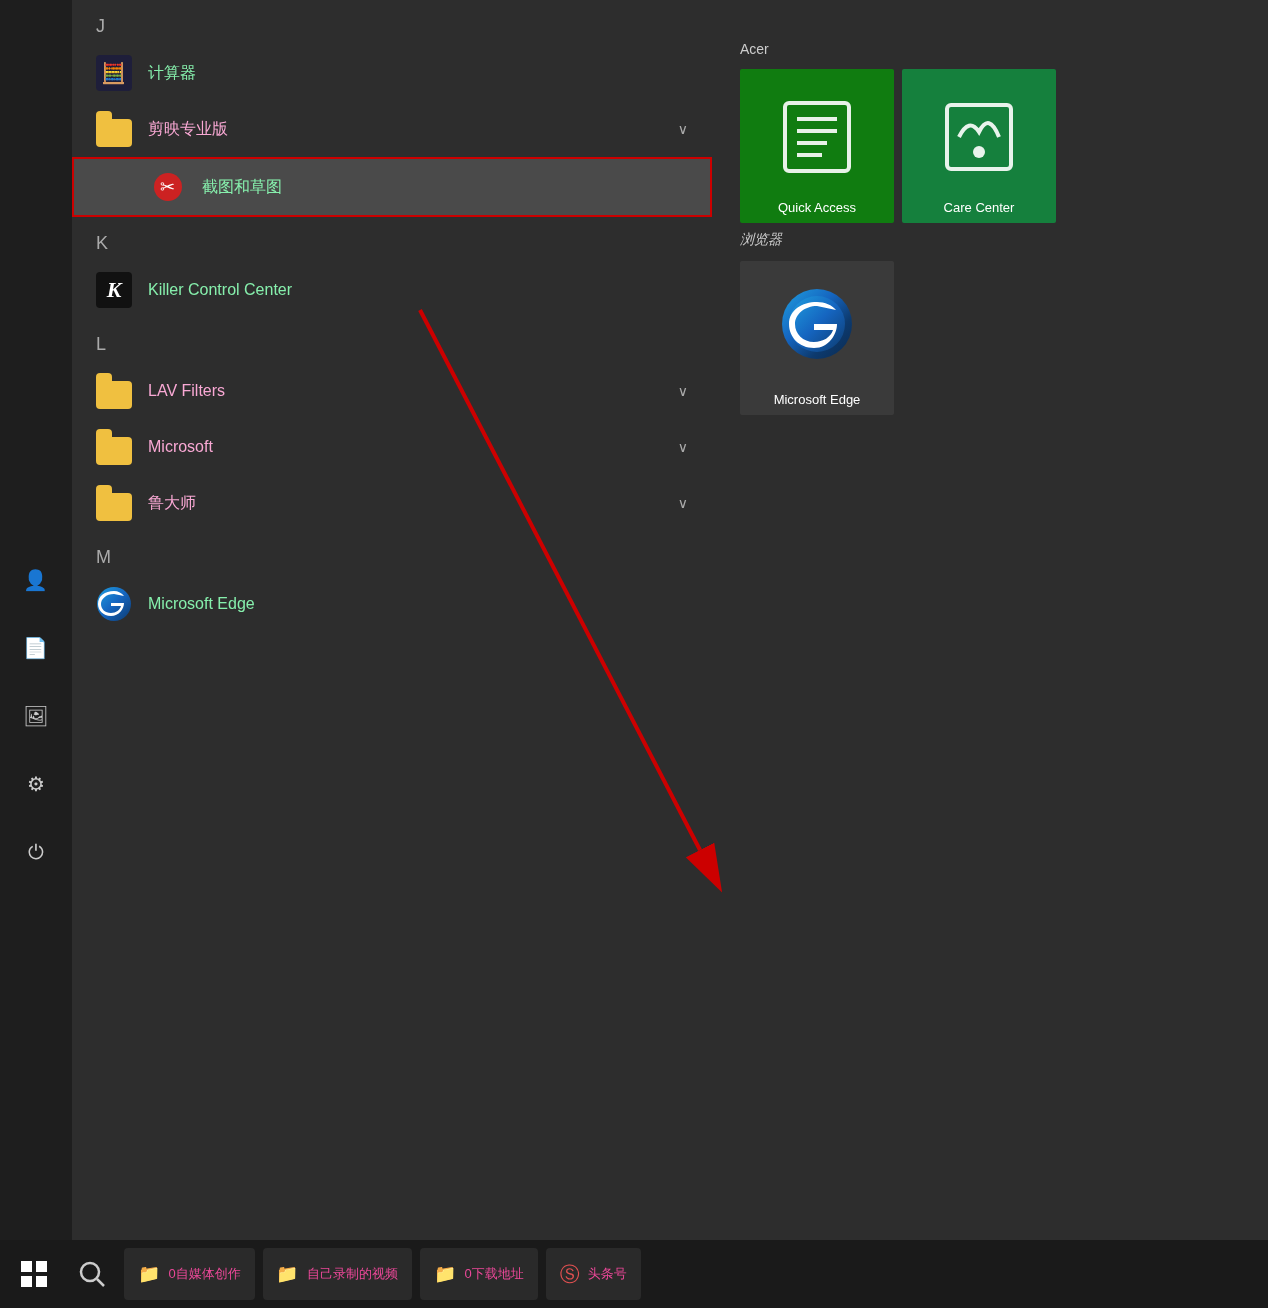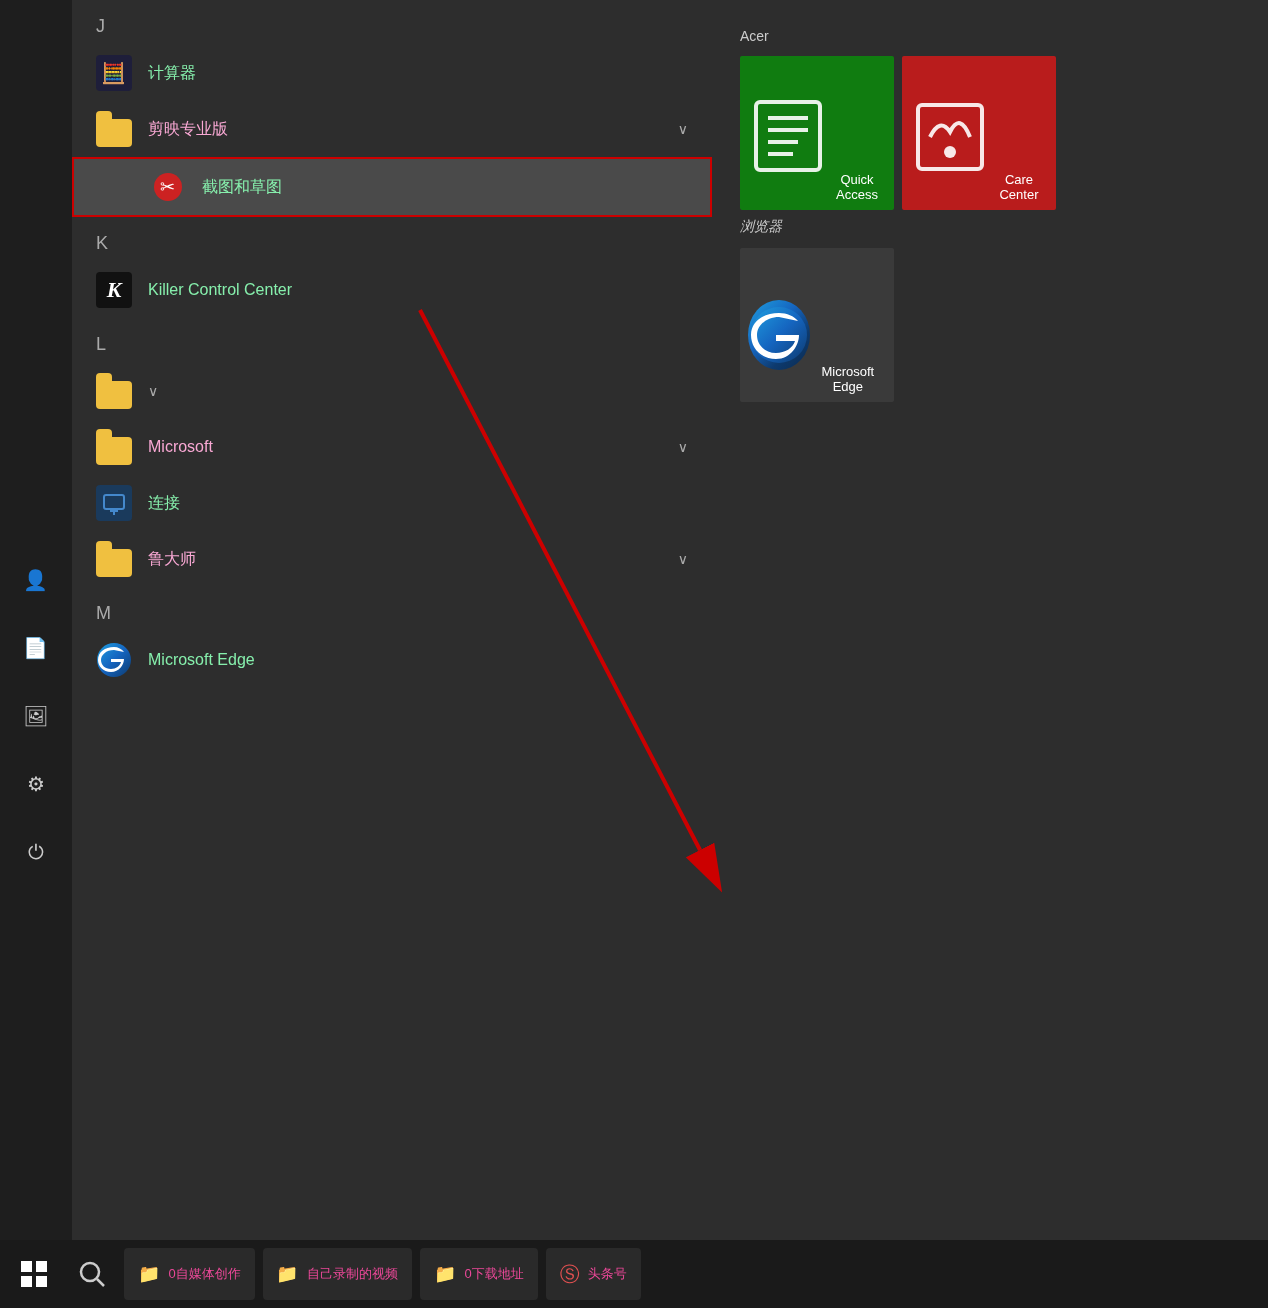--- a/index.html
+++ b/index.html
@@ -144,33 +144,33 @@
       background: #2d2d2d;
       padding: 20px 28px;
       overflow-y: auto;
     }
 
     .tiles-section-title {
       color: #cccccc;
       font-size: 14px;
       font-weight: 400;
       margin-bottom: 12px;
-      margin-top: 8px;
+      margin-top: 21px;
     }
 
     .tiles-row {
       display: flex;
       gap: 8px;
       margin-bottom: 8px;
       flex-wrap: wrap;
     }
 
     .tile {
       display: flex;
-      flex-direction: row;
+      flex-direction: column;
       align-items: center;
       justify-content: flex-end;
       cursor: pointer;
       border-radius: 2px;
       padding: 8px;
       position: relative;
     }
 
     .tile-medium {
       width: 154px;
@@ -183,21 +183,21 @@
       text-align: center;
       margin-top: auto;
       padding-top: 8px;
     }
 
     .tile-green {
       background: #107c10;
     }
 
     .tile-teal {
-      background: #b91c1c;
+      background: #15803d;
       justify-content: space-between;
     }
 
     .tile-dark {
       background: #3a3a3a;
     }
 
     
     .quick-access-icon {
       font-size: 60px;
@@ -409,41 +409,32 @@
       <div class="app-icon killer-icon">K</div>
       <span class="app-name">Killer Control Center</span>
     </div>
 
     <div class="section-letter">L</div>
 
     <div class="folder-item">
       <div class="folder-icon">
         <div class="folder-shape"></div>
       </div>
+      <span class="folder-name">LAV Filters</span>
       <span class="chevron">∨</span>
     </div>
 
     <div class="folder-item">
       <div class="folder-icon">
         <div class="folder-shape"></div>
       </div>
       <span class="folder-name">Microsoft</span>
       <span class="chevron">∨</span>
     </div>
 
-    <div class="app-item">
-      <div class="app-icon connect-icon">
-        <svg width="24" height="24" viewBox="0 0 24 24" fill="#4488cc">
-          <rect x="2" y="4" width="20" height="14" rx="2" ry="2" stroke="#4488cc" stroke-width="2" fill="none"></rect>
-          <rect x="8" y="18" width="8" height="3" fill="#4488cc"></rect>
-          <line x1="12" y1="21" x2="12" y2="24" stroke="#4488cc" stroke-width="2"></line>
-        </svg>
-      </div>
-      <span class="app-name">连接</span>
-    </div>
 
     <div class="folder-item">
       <div class="folder-icon">
         <div class="folder-shape"></div>
       </div>
       <span class="folder-name">鲁大师</span>
       <span class="chevron">∨</span>
     </div>
 
 

